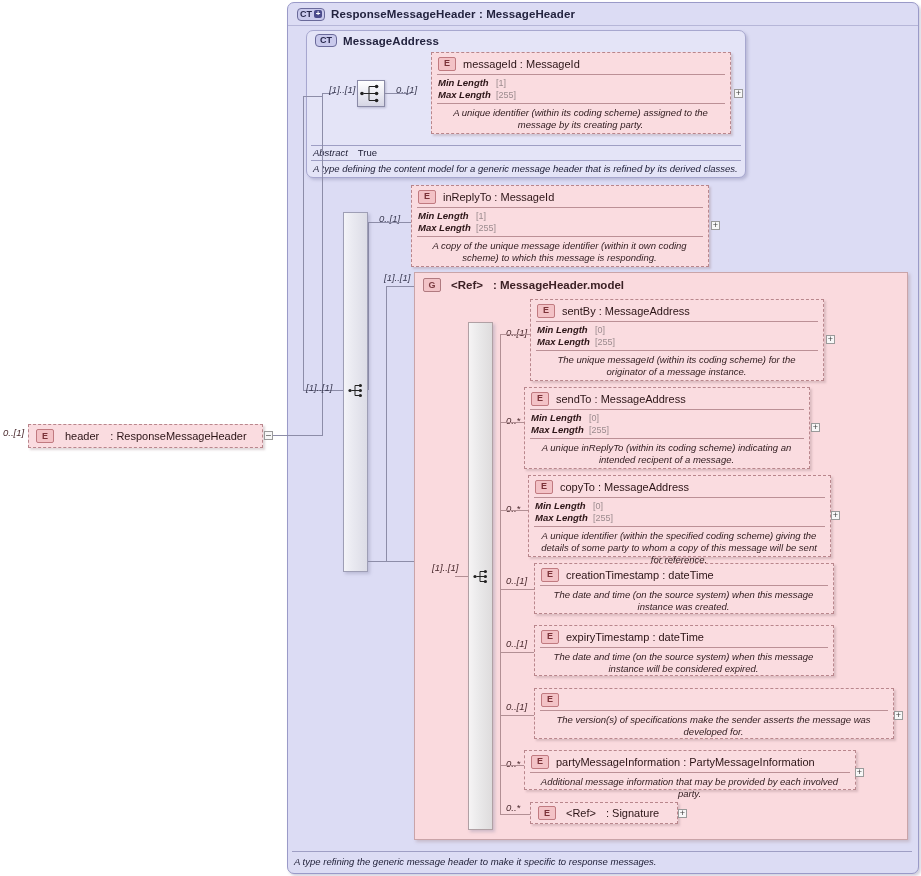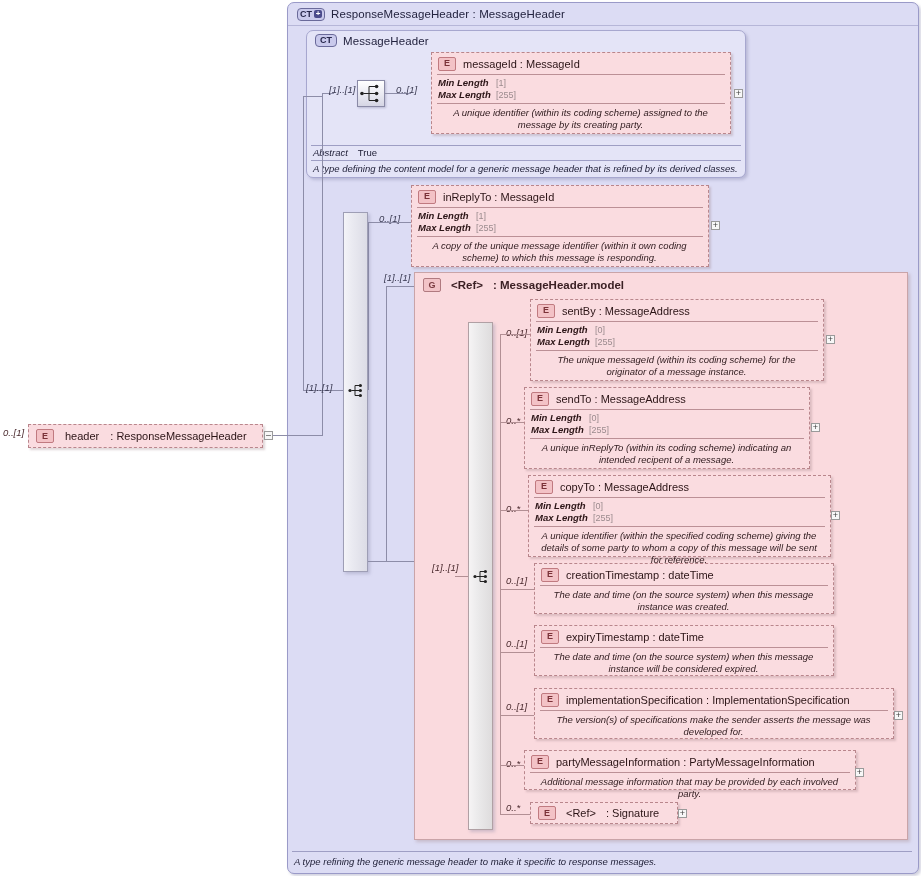--- a/index.html
+++ b/index.html
@@ -32,21 +32,21 @@
   .badge-ct{min-width:22px;height:13px;padding:0 2px;border:1px solid #6a6a9a;
     border-radius:4px;background:#c9c9ec;color:#26264a;}
   .badge-ct .plus{display:inline-block;width:8px;height:8px;margin-left:2px;
     border-radius:2px;background:#4a4a8c;color:#fff;font-size:8px;
     line-height:8px;text-align:center;}
   .badge-g{width:18px;height:14px;border:1px solid #b07a80;background:#f2c3c7;
     color:#7a3b40;border-radius:2px;}
   .badge-e{width:18px;height:14px;border:1px solid #c07a80;background:#f3c2c6;
     color:#7a3238;border-radius:2px;font-size:9px;}
 
-  .t-title{font-size:11.5px;font-weight:normal;color:#23233f;letter-spacing:.1px;text-align:right;}
+  .t-title{font-size:11.5px;font-weight:bold;color:#23233f;letter-spacing:.1px;text-align:right;}
   .g-title{font-size:11.5px;font-weight:bold;color:#3b2024;}
 
   
   .el{position:absolute;background:#fadce0;border:1px dashed #b9868c;
     box-sizing:border-box;box-shadow:2px 2px 2px rgba(150,120,125,.30);}
   .el-head{height:21px;display:flex;align-items:center;gap:7px;padding:0 6px;}
   .el-name{font-size:11px;font-weight:normal;color:#2b1416;white-space:nowrap;}
   .el-rule{height:1px;background:#bb9096;margin:0 5px;}
   .el-facets{padding:2px 6px 2px 6px;}
   .frow{display:flex;align-items:baseline;line-height:11px;}
@@ -114,21 +114,21 @@
 <div class="abs" id="ct-outer-sep"></div>
 
 <div class="crule" style="left:292px;top:851px;width:620px;"></div>
 <div class="annot" style="left:294px;top:856px;width:610px;">A type refining the generic message header to make it specific to response messages.</div>
 
 <div class="abs" id="ct-inner"></div>
 <div class="abs" id="ct-inner-title">
   <span class="badge badge-ct">
       <span>CT</span>
     </span>
-  <span class="t-title">MessageHeader</span>
+  <span class="t-title">MessageAddress</span>
 </div>
 
 <div class="crule" style="left:311px;top:145px;width:430px;"></div>
 <div class="abstract-row" style="left:313px;top:147px;">
   <span class="abstract-k">Abstract</span>
   <span class="abstract-v">True</span>
 </div>
 <div class="crule" style="left:311px;top:160px;width:430px;"></div>
 <div class="annot" style="left:313px;top:163px;width:428px;">A type defining the content model for a generic message header that is refined by its derived classes.</div>
 
@@ -363,21 +363,20 @@
   <div class="el-doc">The date and time (on the source system) when this message instance will be considered expired.</div>
 </div>
 <div class="occ occ-p" style="left:506px;top:638px;">0..[1]</div>
 <div class="ln-p" style="left:500px;top:652px;width:34px;height:1px;"></div>
 
 <div class="el" style="left:534px;top:688px;width:360px;height:51px;">
   <div class="el-head">
     <span class="badge badge-e">
         <span>E</span>
       </span>
-    <span class="el-name">implementationSpecification  : ImplementationSpecification</span>
   </div>
   <div class="el-rule"></div>
   <div class="el-doc">The version(s) of specifications make the sender asserts the message was developed for.</div>
 </div>
 <div class="tgl" style="left:894px;top:711px;">+</div>
 <div class="occ occ-p" style="left:506px;top:701px;">0..[1]</div>
 <div class="ln-p" style="left:500px;top:715px;width:34px;height:1px;"></div>
 
 <div class="el" style="left:524px;top:750px;width:332px;height:40px;">
   <div class="el-head">

